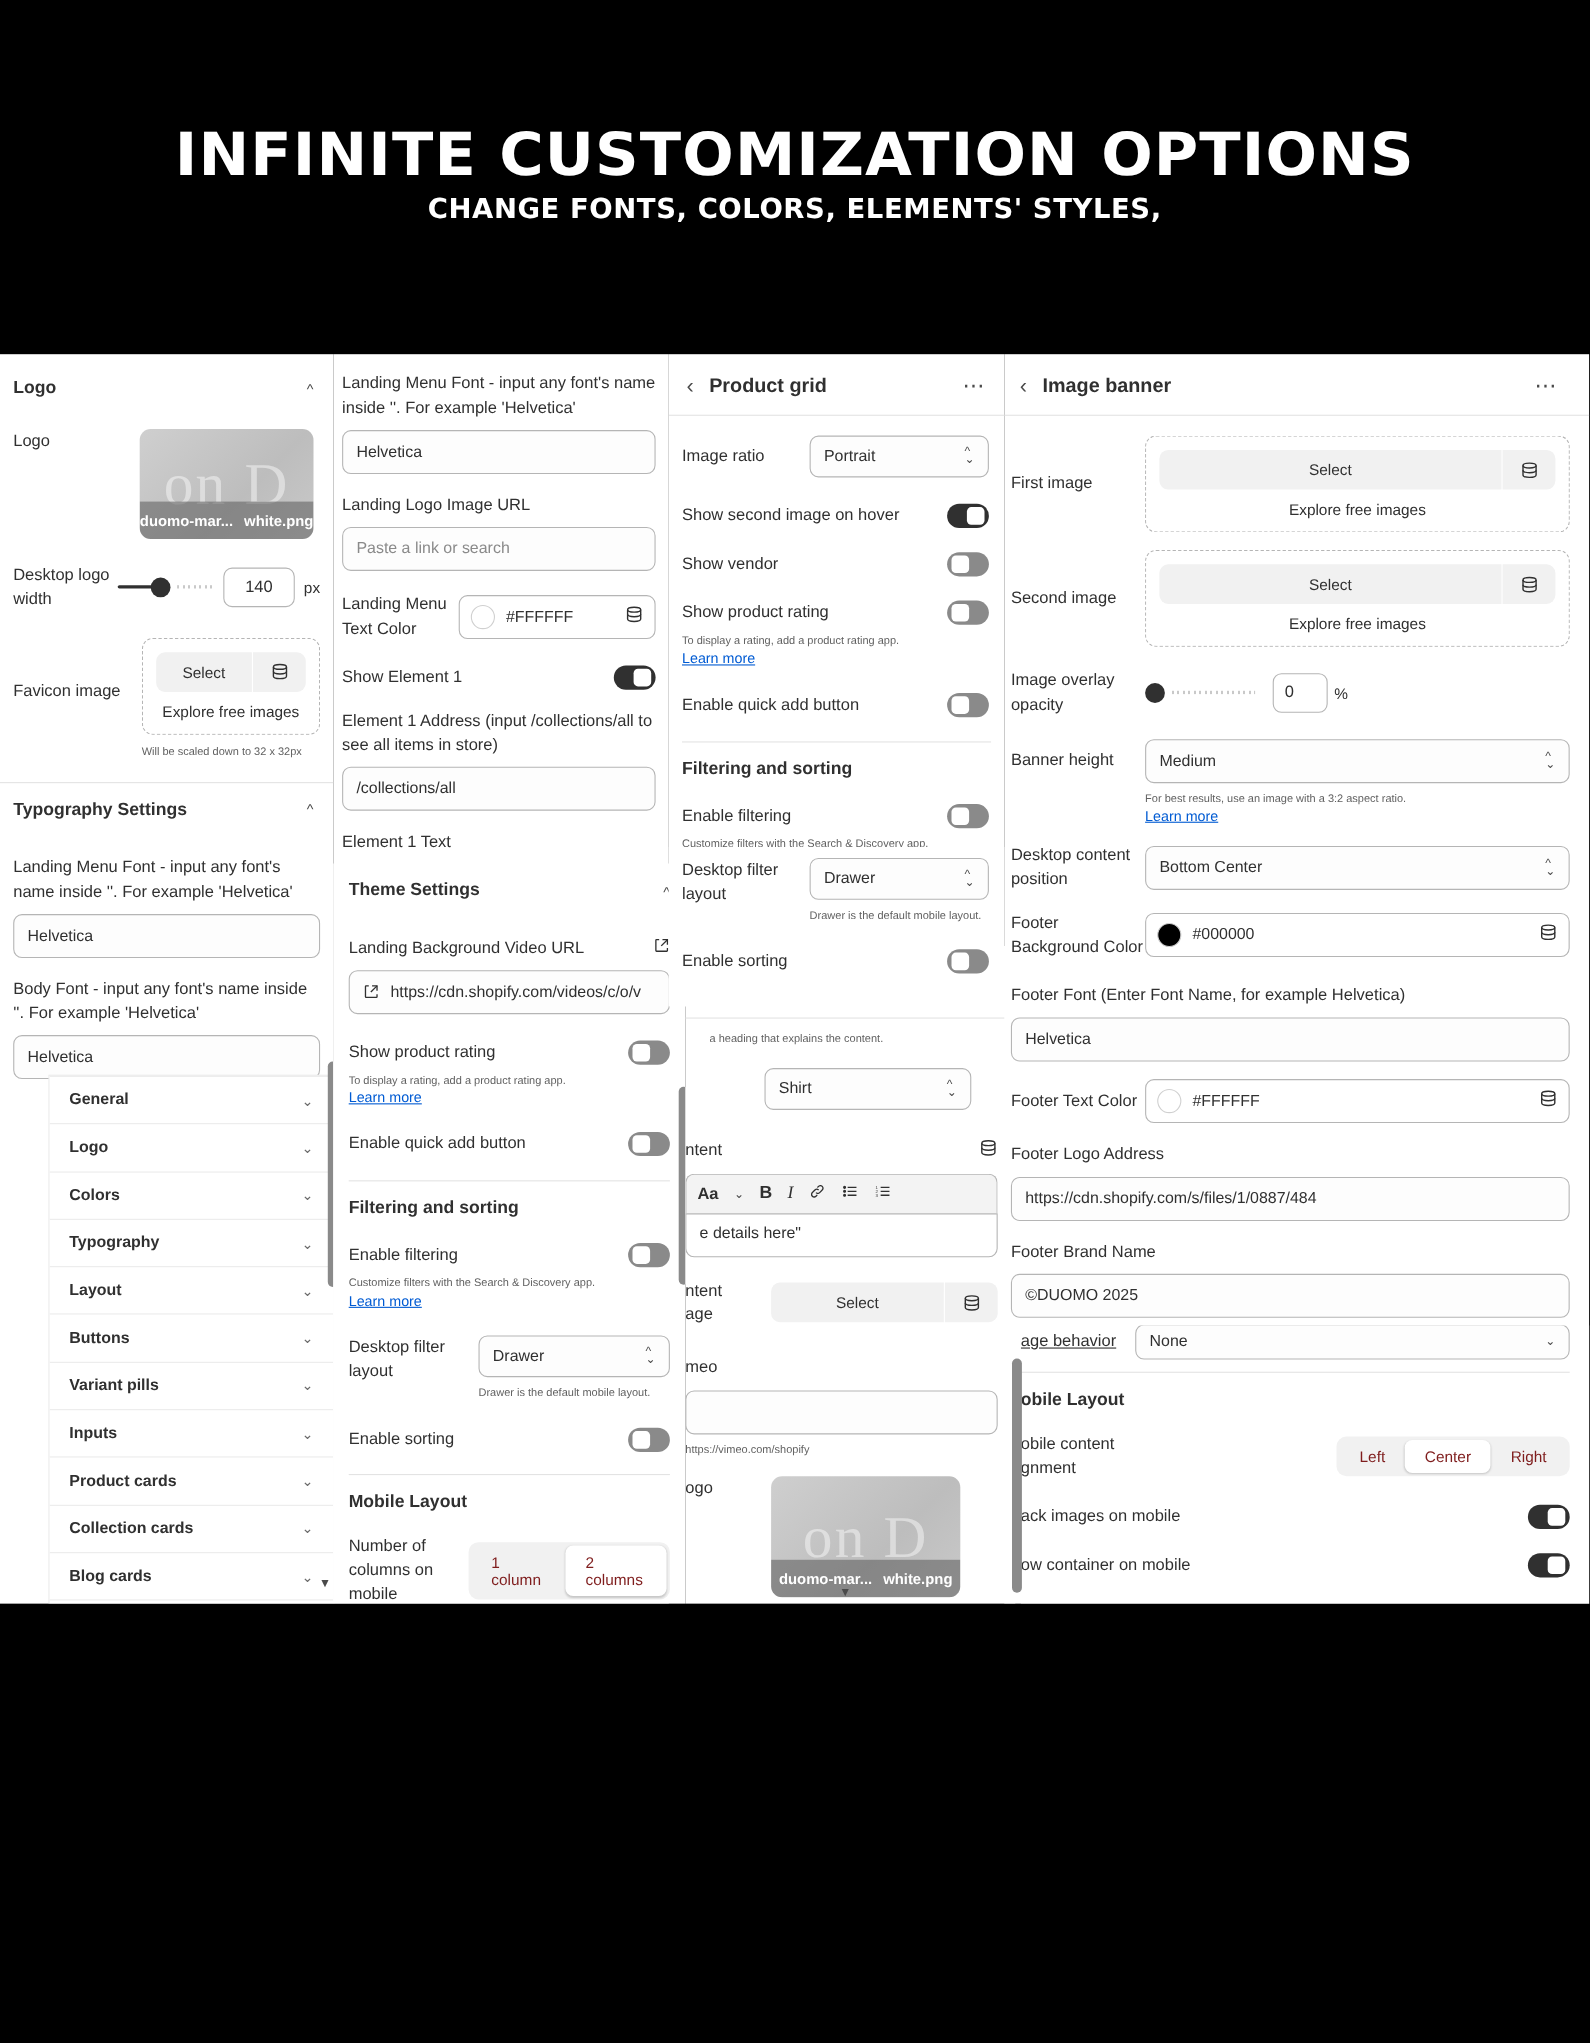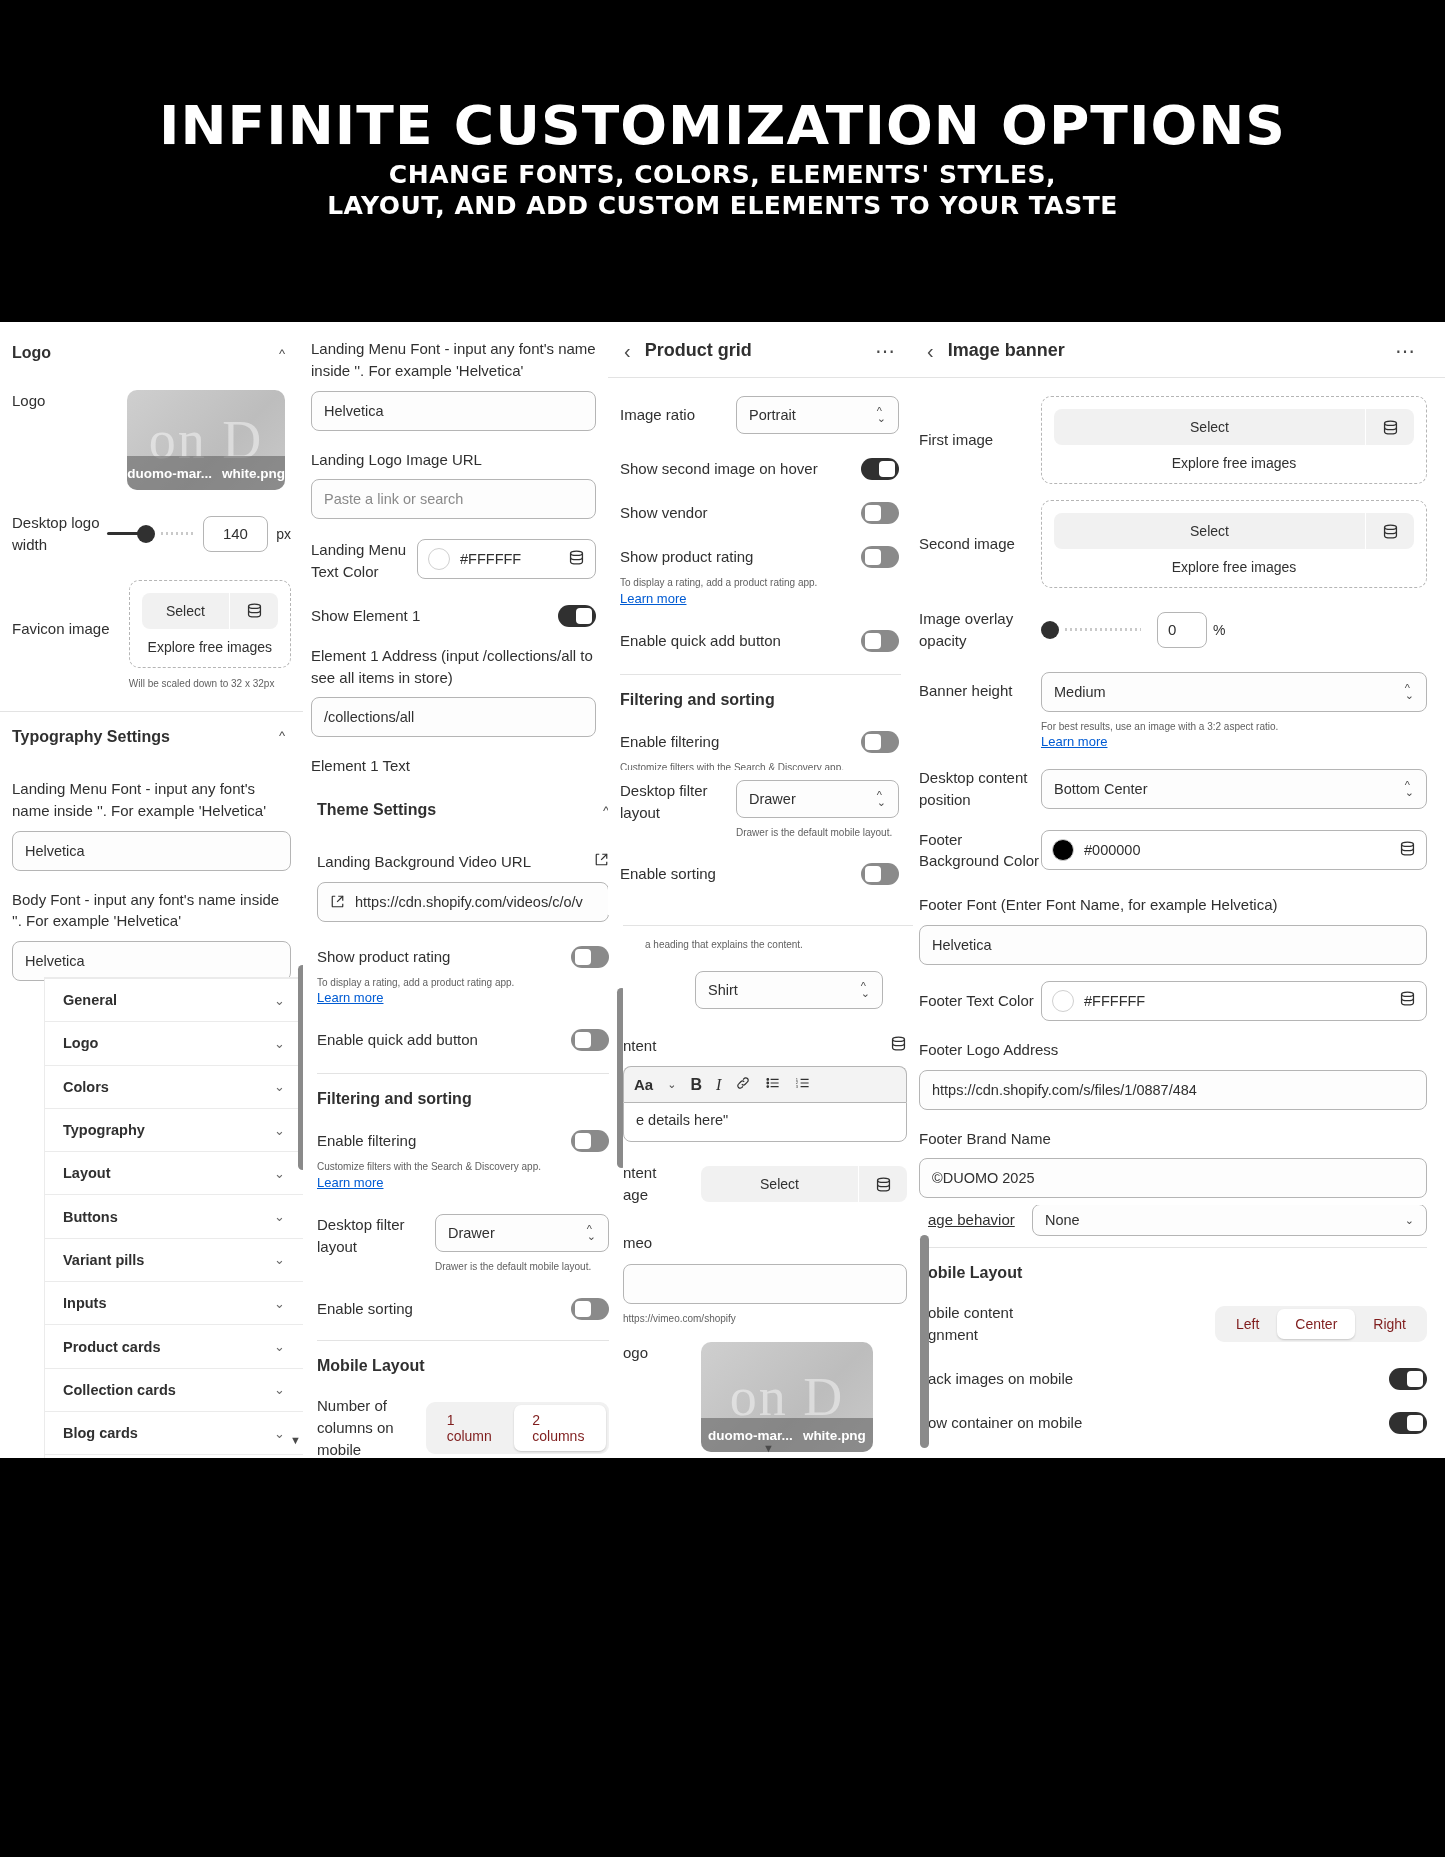--- a/index.html
+++ b/index.html
@@ -40,21 +40,21 @@
          font-size:14.5px; color:#303030; padding:0 12px; display:flex; align-items:center; }
   .sel .chev { margin-left:auto; display:flex; flex-direction:column; line-height:7px;
                font-size:11px; color:#4a4a4a; }
 
   .toggle { width:38px; height:22px; border-radius:11px; background:#8a8a8a; position:relative; flex:none; }
   .toggle.on { background:#303030; }
   .toggle::after { content:""; position:absolute; top:3px; left:4px; width:16px; height:16px;
                    border-radius:4px; background:#fff; }
   .toggle.on::after { left:18px; }
 
-  .row { display:flex; align-items:flex-start; }
+  .row { display:flex; align-items:center; }
   .row-sb { display:flex; align-items:center; justify-content:space-between; gap:10px; }
 
   .dashed { border:1px dashed #b5b5b5; border-radius:10px; padding:12px; text-align:center; }
   .btn-grey { background:#f1f1f1; border-radius:8px; height:36px; display:flex; align-items:center;
               justify-content:center; font-size:14px; color:#303030; font-weight:500; }
   .selrow { display:flex; gap:1px;border-radius:11px; }
   .selrow .btn-grey { flex:1; border-radius:8px 0 0 8px; }
   .selrow .icobtn { width:48px; background:#f1f1f1; border-radius:0 8px 8px 0;
                     display:flex; align-items:center; justify-content:center; }
   .explore { font-size:14px; color:#303030; margin-top:10px; }
@@ -105,21 +105,20 @@
 </style>
 </head>
 <body>
 
 <div id="stage">
 
   <div class="hero">
     <h1>INFINITE CUSTOMIZATION OPTIONS</h1>
     <h2>
       <span>CHANGE FONTS, COLORS, ELEMENTS' STYLES,</span><br>
-      <span>LAYOUT, AND ADD CUSTOM ELEMENTS TO YOUR TASTE</span>
     </h2>
   </div>
 
   <div class="panel" style="left:0; top:322px; width:303px; height:1136px;">
     <div class="panel-inner">
 
       <div class="row-sb" style="padding:22px 18px 0 12px;">
         <span class="sect-title">Logo</span>
         <span style="color:#4a4a4a;font-size:13px;">^</span>
       </div>

